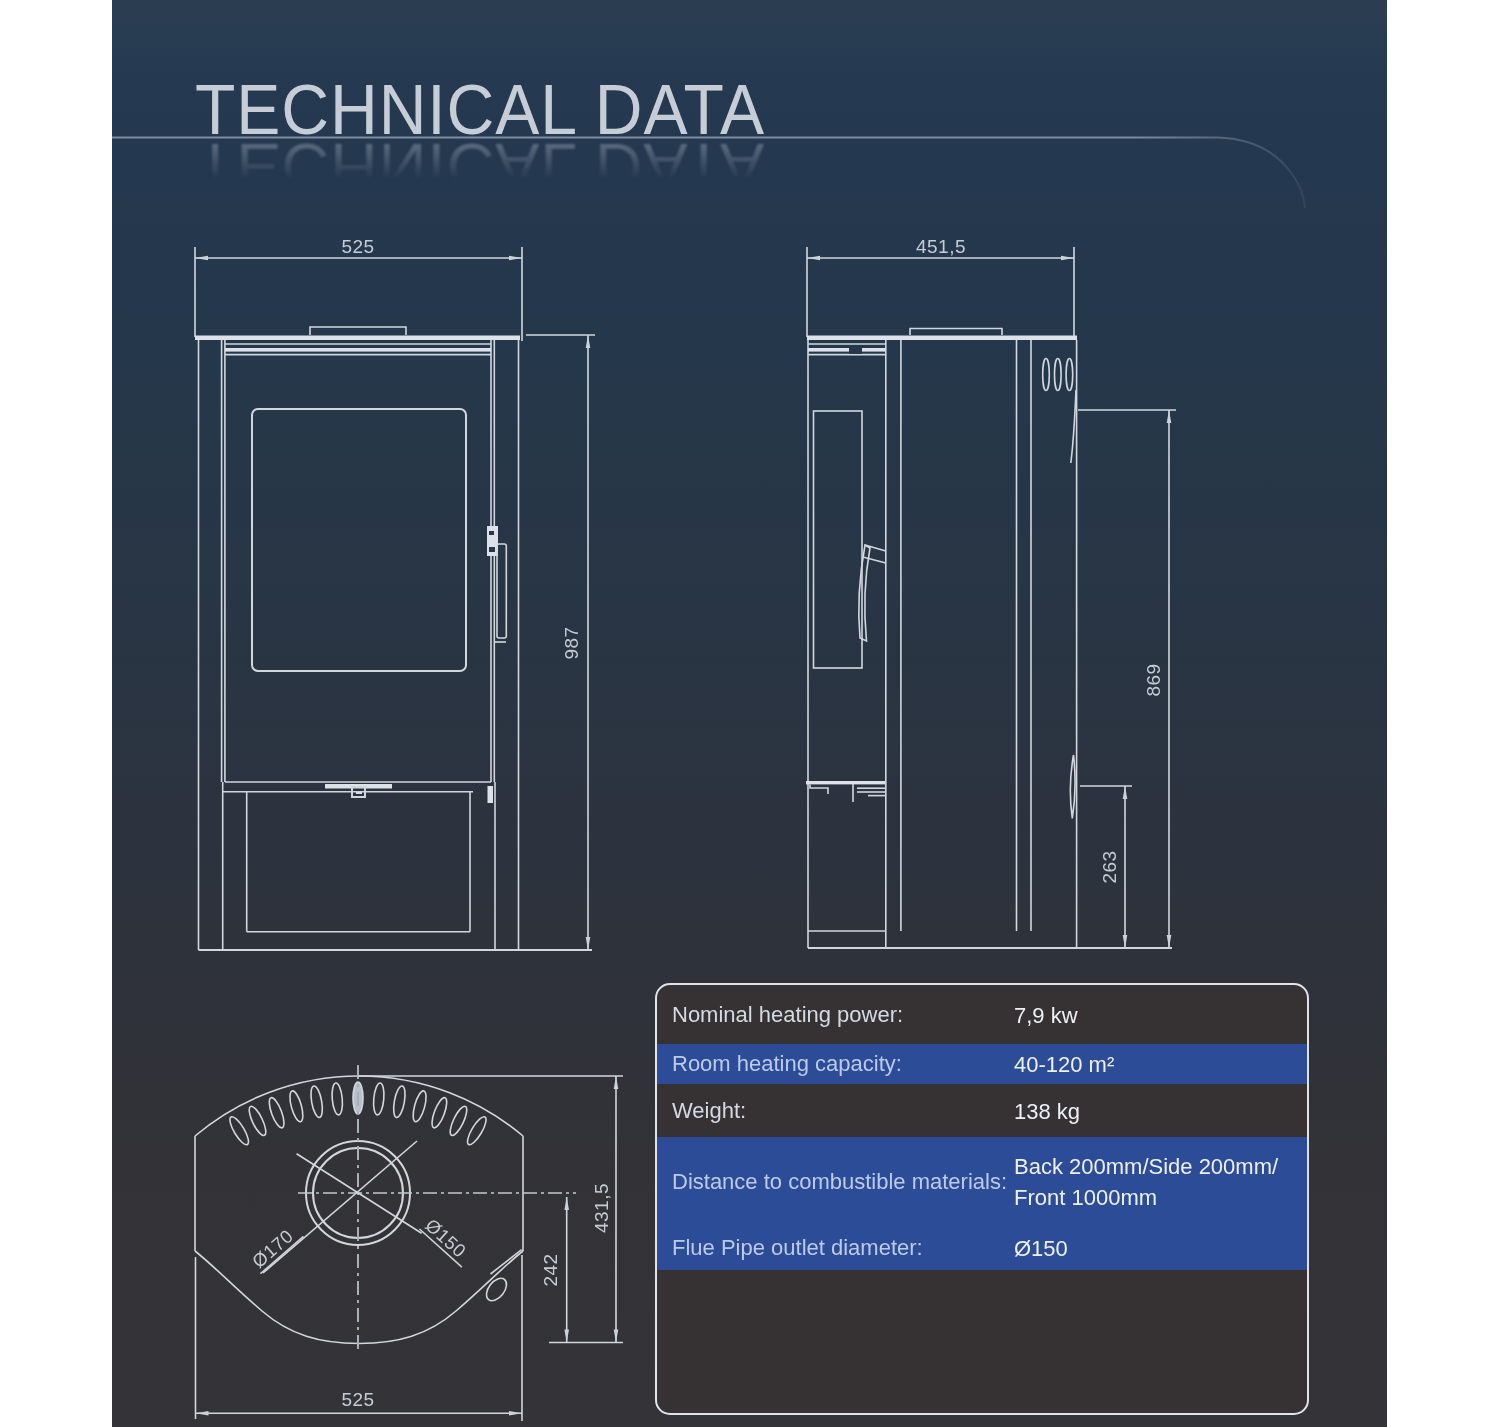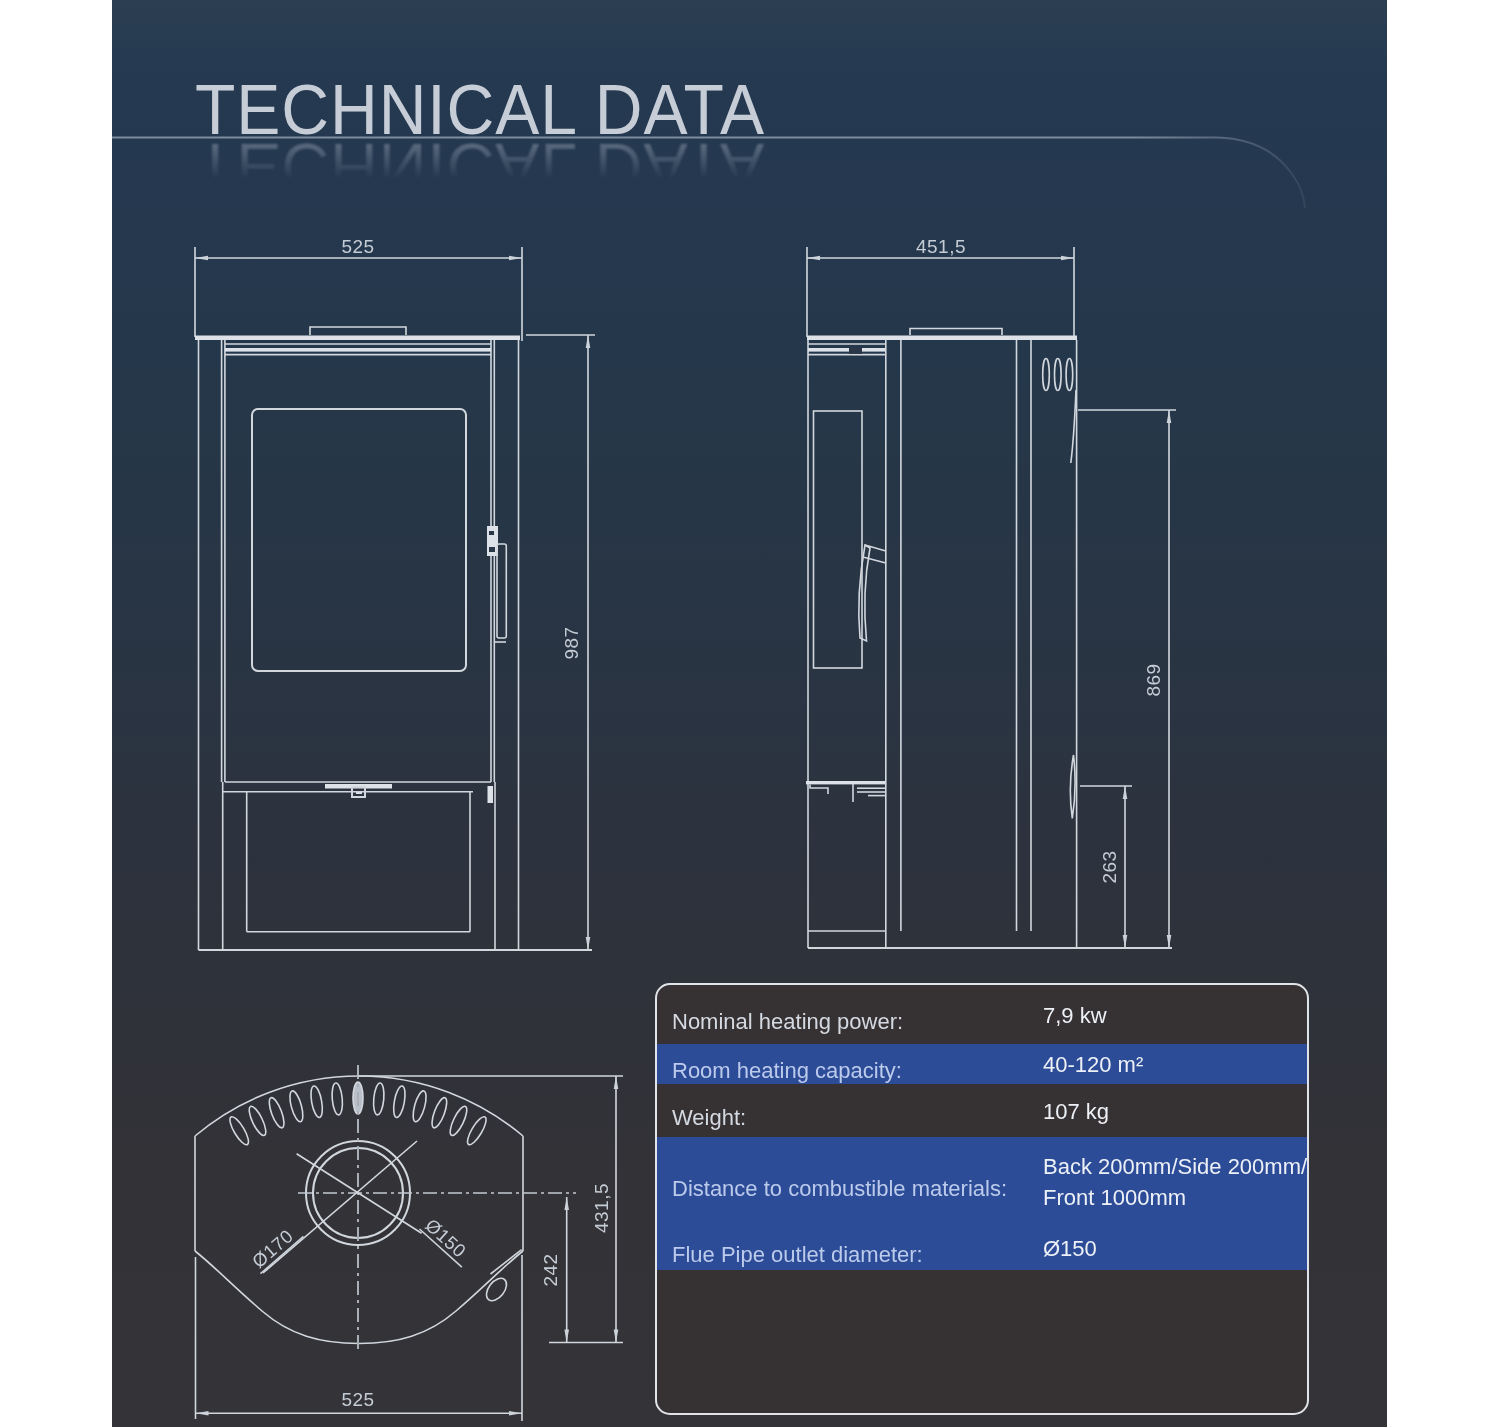--- a/index.html
+++ b/index.html
@@ -14,23 +14,23 @@
 .treflect{position:absolute;left:195px;top:130.5px;height:70px;line-height:70px;
  font-size:70px;color:#8795a6;letter-spacing:1px;white-space:nowrap;
  transform-origin:0 50%;transform:scaleX(0.9439) scaleY(-0.92);filter:blur(0.9px);
  -webkit-mask-image:linear-gradient(180deg,transparent 30%,rgba(0,0,0,.7) 100%);
  mask-image:linear-gradient(180deg,transparent 30%,rgba(0,0,0,.7) 100%);}
 .dtable{position:absolute;left:655px;top:983px;width:654px;height:432px;
  border:2.5px solid #e0e4e8;border-radius:15px;background:#363132;
  box-sizing:border-box;overflow:hidden;font-size:22px;}
 .row{position:relative;width:100%;}
 .row.blue{background:#2d4c98;}
-.lab{position:absolute;left:15px;top:50%;transform:translateY(-50%);color:#d5dae2;margin-top:7px;}
+.lab{position:absolute;left:15px;top:50%;transform:translateY(-50%);color:#d5dae2;}
 .blue .lab{color:#bccbec;text-align:right;}
-.val{position:absolute;left:386px;top:50%;transform:translateY(-50%);color:#edf1f7;white-space:nowrap;line-height:31px;}
+.val{position:absolute;left:357px;top:50%;transform:translateY(-50%);color:#edf1f7;white-space:nowrap;line-height:31px;}
 </style>
 </head>
 <body>
 <div class="page">
 
 <div class="content"></div>
 
 <svg style="position:absolute;left:112px;top:0" width="1275" height="260" viewBox="0 0 1275 260">
 <defs>
 <linearGradient id="sw" x1="0" y1="0" x2="1275" y2="0" gradientUnits="userSpaceOnUse">
@@ -301,21 +301,21 @@
         <span class="val">7,9 kw</span>
       </div>
 
 <div class="row blue" style="height:40px">
         <span class="lab">Room heating capacity:</span>
         <span class="val">40-120 m²</span>
       </div>
 
 <div class="row" style="height:53px">
         <span class="lab">Weight:</span>
-        <span class="val">107 kg</span>
+        <span class="val">138 kg</span>
       </div>
 
 <div class="row blue" style="height:89px">
         <span class="lab">Distance to combustible materials:</span>
         <span class="val">Back 200mm/Side 200mm/<br>Front 1000mm</span>
       </div>
 
 
 
 

